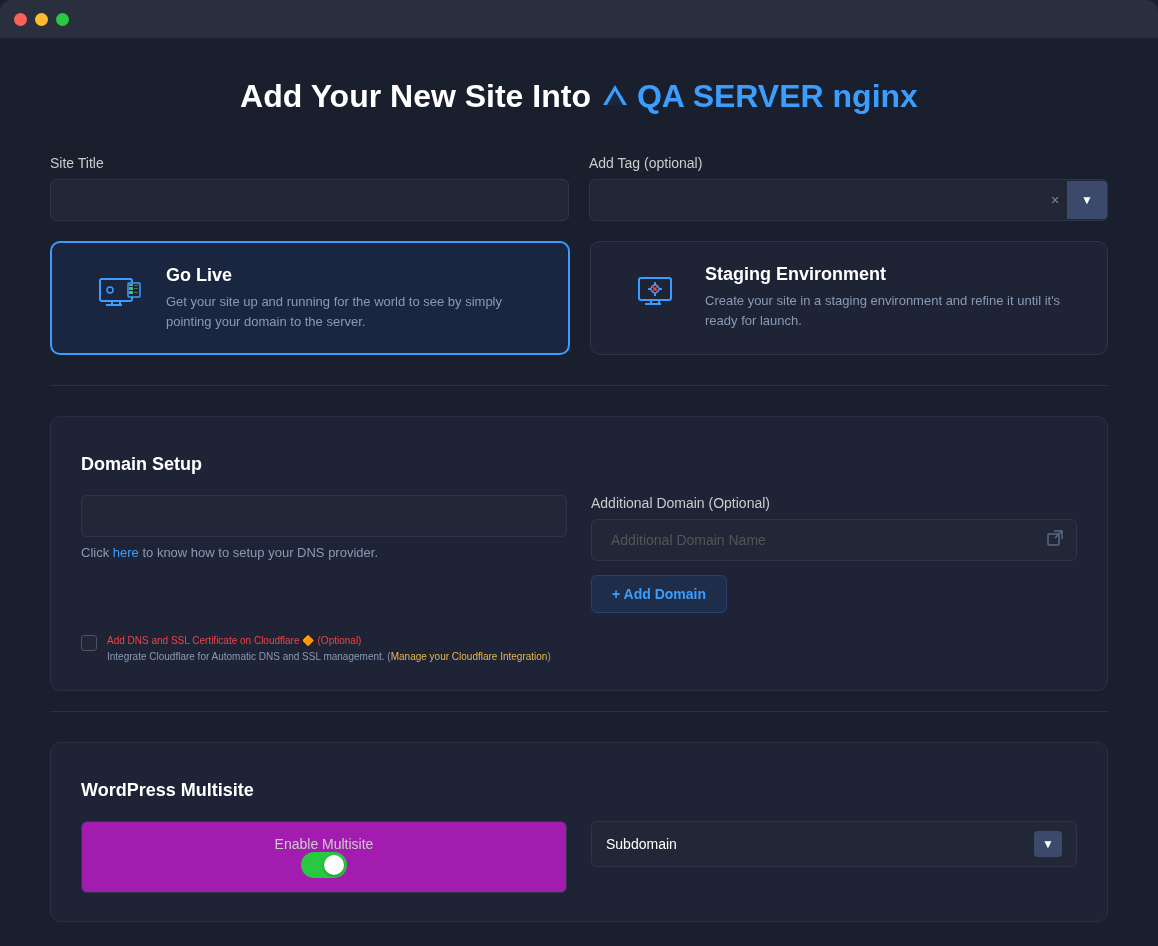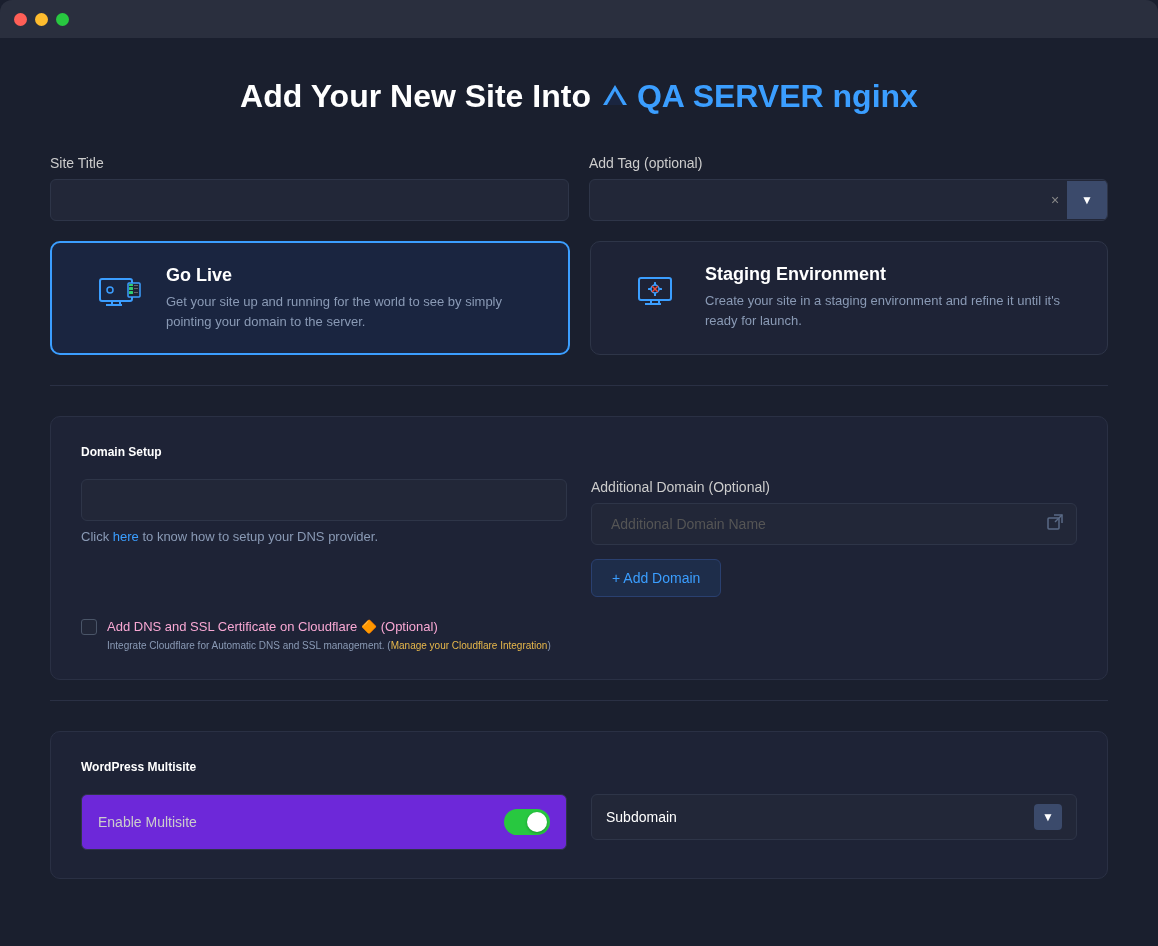--- a/index.html
+++ b/index.html
@@ -170,24 +170,25 @@
 
     
     .section-divider {
       border: none;
       border-top: 1px solid #2a3044;
       margin: 10px 0 30px;
     }
 
     
     .section-title {
-      font-size: 12px;
+      font-size: 18px;
       font-weight: 600;
       color: #fff;
       margin-bottom: 20px;
+      margin-top: 9px;
     }
 
     
     .domain-section {
       background: #1e2336;
       border: 1px solid #2a3044;
       border-radius: 10px;
       padding: 28px 30px;
       margin-bottom: 20px;
     }
@@ -238,21 +239,21 @@
       cursor: pointer;
     }
 
     
     .add-domain-btn {
       background: #1e2d4a;
       border: 1px solid #2a4070;
       border-radius: 6px;
       color: #3b9eff;
       font-size: 14px;
-      font-weight: 400;
+      font-weight: 700;
       padding: 10px 20px;
       cursor: pointer;
       margin-top: 14px;
       display: inline-flex;
       align-items: center;
       gap: 6px;
     }
 
     
     .cloudflare-row {
@@ -265,22 +266,22 @@
       width: 16px;
       height: 16px;
       border: 1px solid #4a5568;
       border-radius: 3px;
       background: #222738;
       flex-shrink: 0;
       margin-top: 2px;
       cursor: pointer;
     }
     .cf-label {
-      font-size: 13px;
-      color: #f9a8d4;
+      font-size: 10px;
+      color: #ef4444;
       line-height: 1.5;
     }
     .cf-sub {
       font-size: 10px;
       color: #8a9ab5;
       margin-top: 3px;
     }
     .cf-sub a {
       color: #e8b84b;
       text-decoration: none;
@@ -299,24 +300,25 @@
       display: flex;
       gap: 24px;
     }
     .multisite-left { flex: 1; }
     .multisite-right { flex: 1; }
 
     .toggle-row {
       display: flex;
       align-items: center;
       justify-content: space-between;
-      background: #6d28d9;
+      background: #a21caf;
       border: 1px solid #2e3548;
       border-radius: 6px;
       padding: 14px 16px;
+      flex-direction: column;
     }
     .toggle-label {
       font-size: 14px;
       color: #ccc;
     }
     .toggle-switch {
       width: 46px;
       height: 26px;
       background: #28c840;
       border-radius: 13px;

